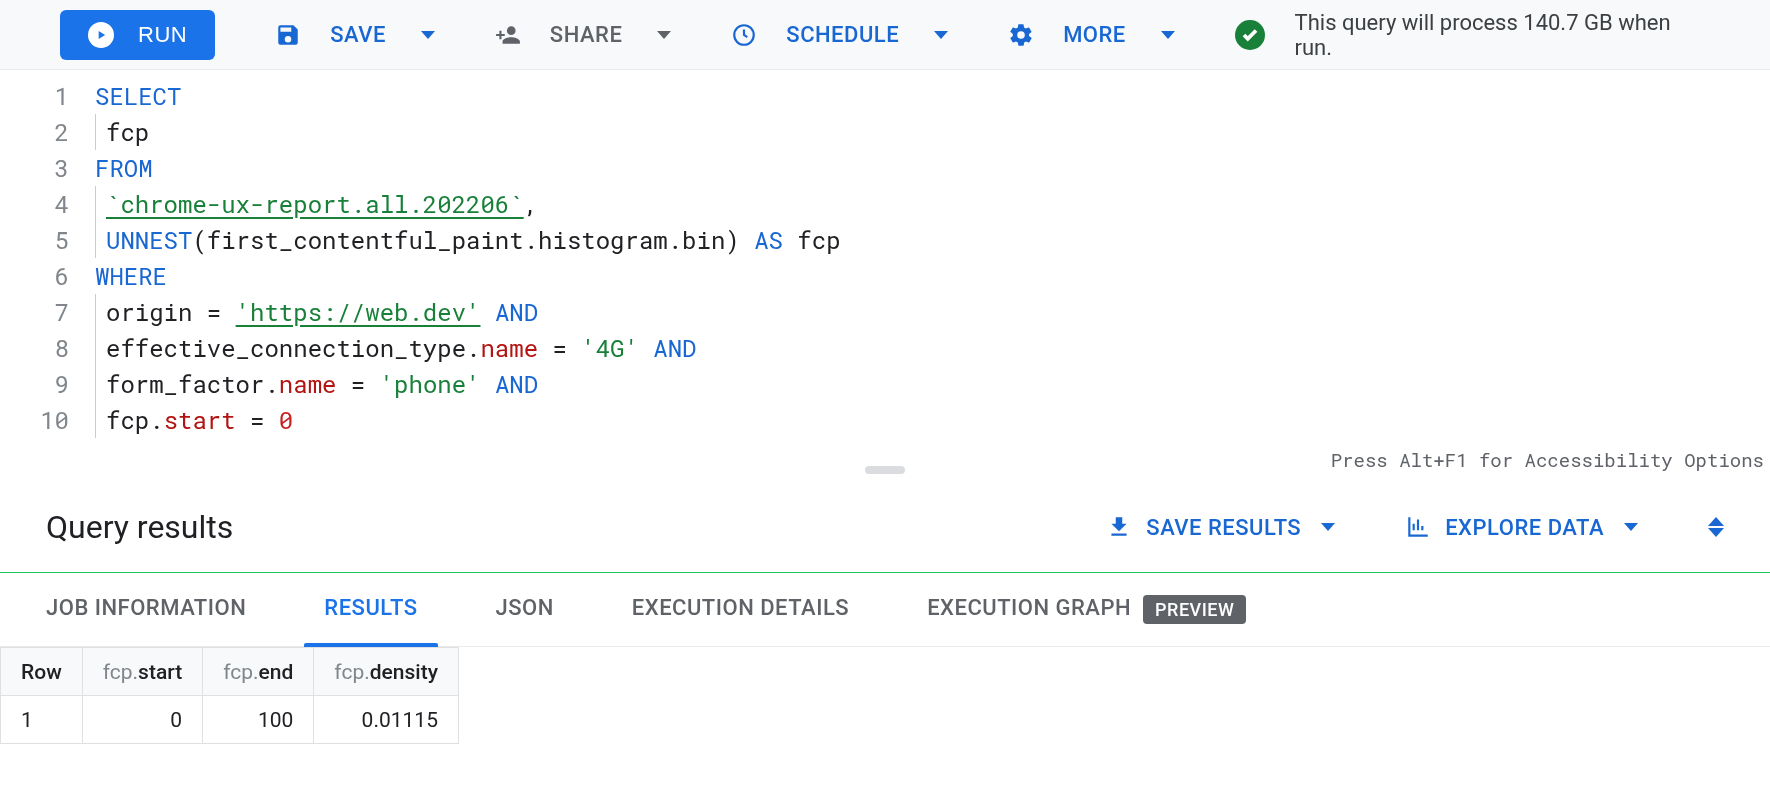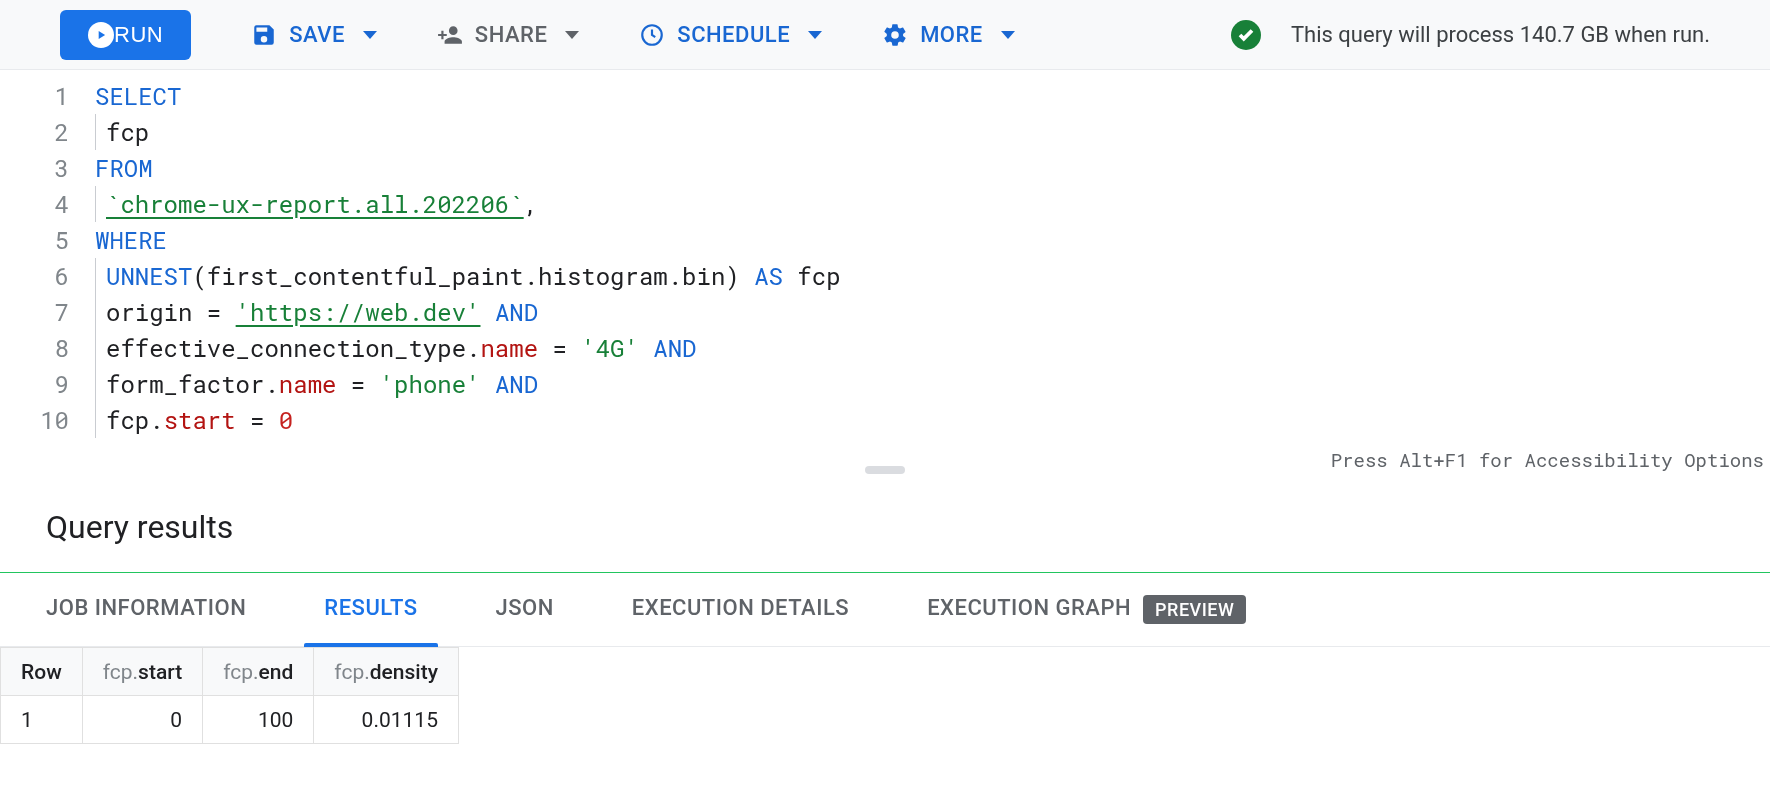--- a/index.html
+++ b/index.html
@@ -24,30 +24,30 @@
     background: #1a73e8;
     color: #fff;
     border: none;
     border-radius: 6px;
     height: 50px;
     padding: 0 28px;
     font-size: 22px;
     font-weight: 500;
     display: flex;
     align-items: center;
-    gap: 0;
+    gap: 24px;
     cursor: pointer;
     letter-spacing: 0.5px;
   }
   .run-icon {
     width: 26px; height: 26px; border-radius: 50%; background: #fff; display:flex;align-items:center;justify-content:center;
   }
   .run-icon svg { width: 14px; height: 14px; fill: #1a73e8; }
   .tbtn {
-    display: flex; align-items: center; gap: 12px;
+    display: flex; align-items: center; gap: 29px;
     font-size: 22px; font-weight: 500; letter-spacing: .5px;
     cursor: pointer; user-select: none;
   }
   .tbtn.blue { color: #1967d2; }
   .tbtn.gray { color: #5f6368; }
   .tbtn svg.icon { width: 26px; height: 26px; }
   .caret { width:0;height:0;border-left:7px solid transparent;border-right:7px solid transparent;border-top:8px solid currentColor;margin-left:6px; }
   .status {
     margin-left: auto;
     display: flex; align-items: center; gap: 30px;
@@ -185,33 +185,53 @@
     <div>7</div>
     <div>8</div>
     <div>9</div>
     <div>10</div>
   </div>
   <div class="code">
     <div class="code-line"><span class="kw">SELECT</span></div>
     <div class="code-line"><span class="indent-bar"><span class="ident">fcp</span></span></div>
     <div class="code-line"><span class="kw">FROM</span></div>
     <div class="code-line"><span class="indent-bar"><span class="str ul">`chrome-ux-report.all.202206`</span><span class="punct">,</span></span></div>
+    <div class="code-line"><span class="indent-bar"><span class="kw">UNNEST</span><span class="ident">(first_contentful_paint.histogram.bin)</span> <span class="kw">AS</span> <span class="ident">fcp</span></span></div>
     <div class="code-line"><span class="kw">WHERE</span></div>
-    <div class="code-line"><span class="indent-bar"><span class="kw">UNNEST</span><span class="ident">(first_contentful_paint.histogram.bin)</span> <span class="kw">AS</span> <span class="ident">fcp</span></span></div>
     <div class="code-line"><span class="indent-bar"><span class="ident">origin</span><span class="punct"> = </span><span class="str ul">'https://web.dev'</span> <span class="kw">AND</span></span></div>
     <div class="code-line"><span class="indent-bar"><span class="ident">effective_connection_type</span><span class="punct">.</span><span class="col">name</span><span class="punct"> = </span><span class="str">'4G'</span> <span class="kw">AND</span></span></div>
     <div class="code-line"><span class="indent-bar"><span class="ident">form_factor</span><span class="punct">.</span><span class="col">name</span><span class="punct"> = </span><span class="str">'phone'</span> <span class="kw">AND</span></span></div>
     <div class="code-line"><span class="indent-bar"><span class="ident">fcp</span><span class="punct">.</span><span class="col">start</span><span class="punct"> = </span><span class="num">0</span></span></div>
   </div>
   <div class="drag-handle"></div>
   <div class="a11y-hint">Press Alt+F1 for Accessibility Options</div>
 </div>
 
 <div class="results-header">
   <h2>Query results</h2>
+  <div class="results-actions">
+    <div class="rbtn">
+      <svg viewBox="0 0 24 24">
+          <path d="M5 20h14v-2H5v2zM19 9h-4V3H9v6H5l7 7 7-7z"></path>
+        </svg>
+      <span>SAVE RESULTS</span>
+      <span class="caret"></span>
+    </div>
+    <div class="rbtn">
+      <svg viewBox="0 0 24 24">
+          <path d="M3 3v18h18v-2H5V3H3zm4 12h2V9H7v6zm4 0h2V5h-2v10zm4 0h2v-4h-2v4z"></path>
+        </svg>
+      <span>EXPLORE DATA</span>
+      <span class="caret"></span>
+    </div>
+    <div class="expand-icon">
+      <span class="up"></span>
+      <span class="dn"></span>
+    </div>
+  </div>
 </div>
 
 <div class="tabs">
   <div class="tab">
       <span>JOB INFORMATION</span>
     </div>
   <div class="tab active">
       <span>RESULTS</span>
     </div>
   <div class="tab">

